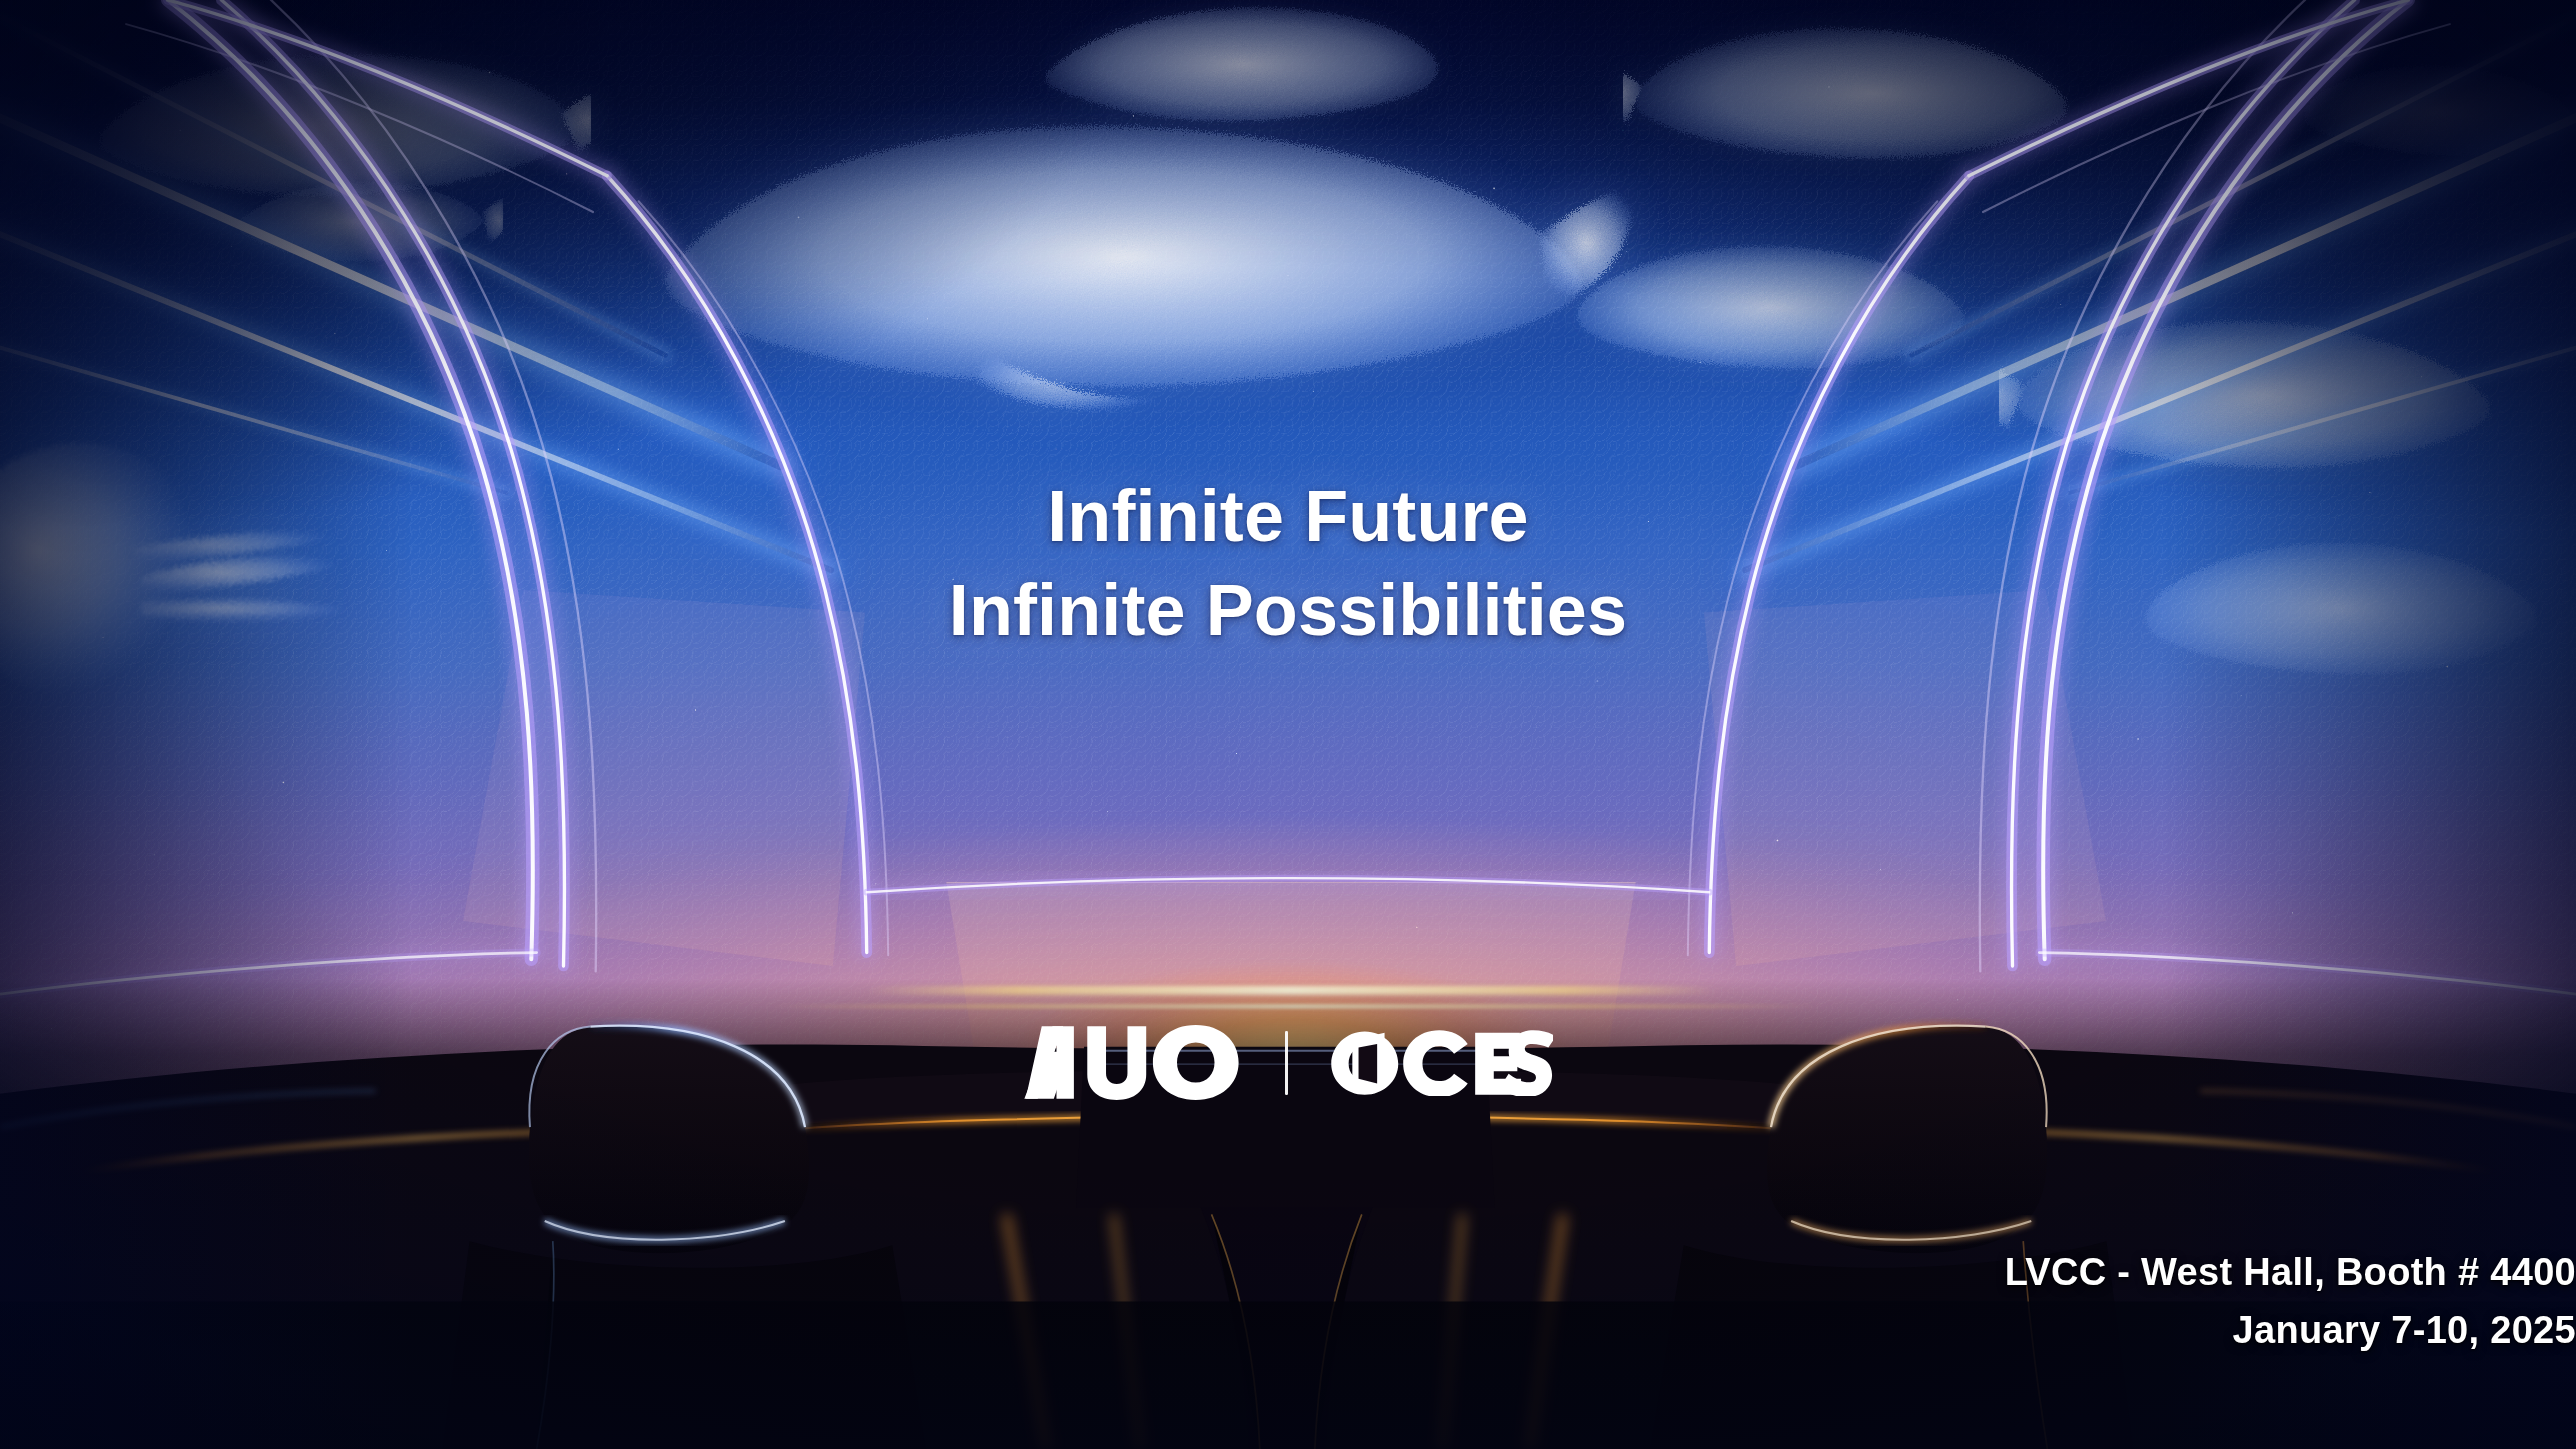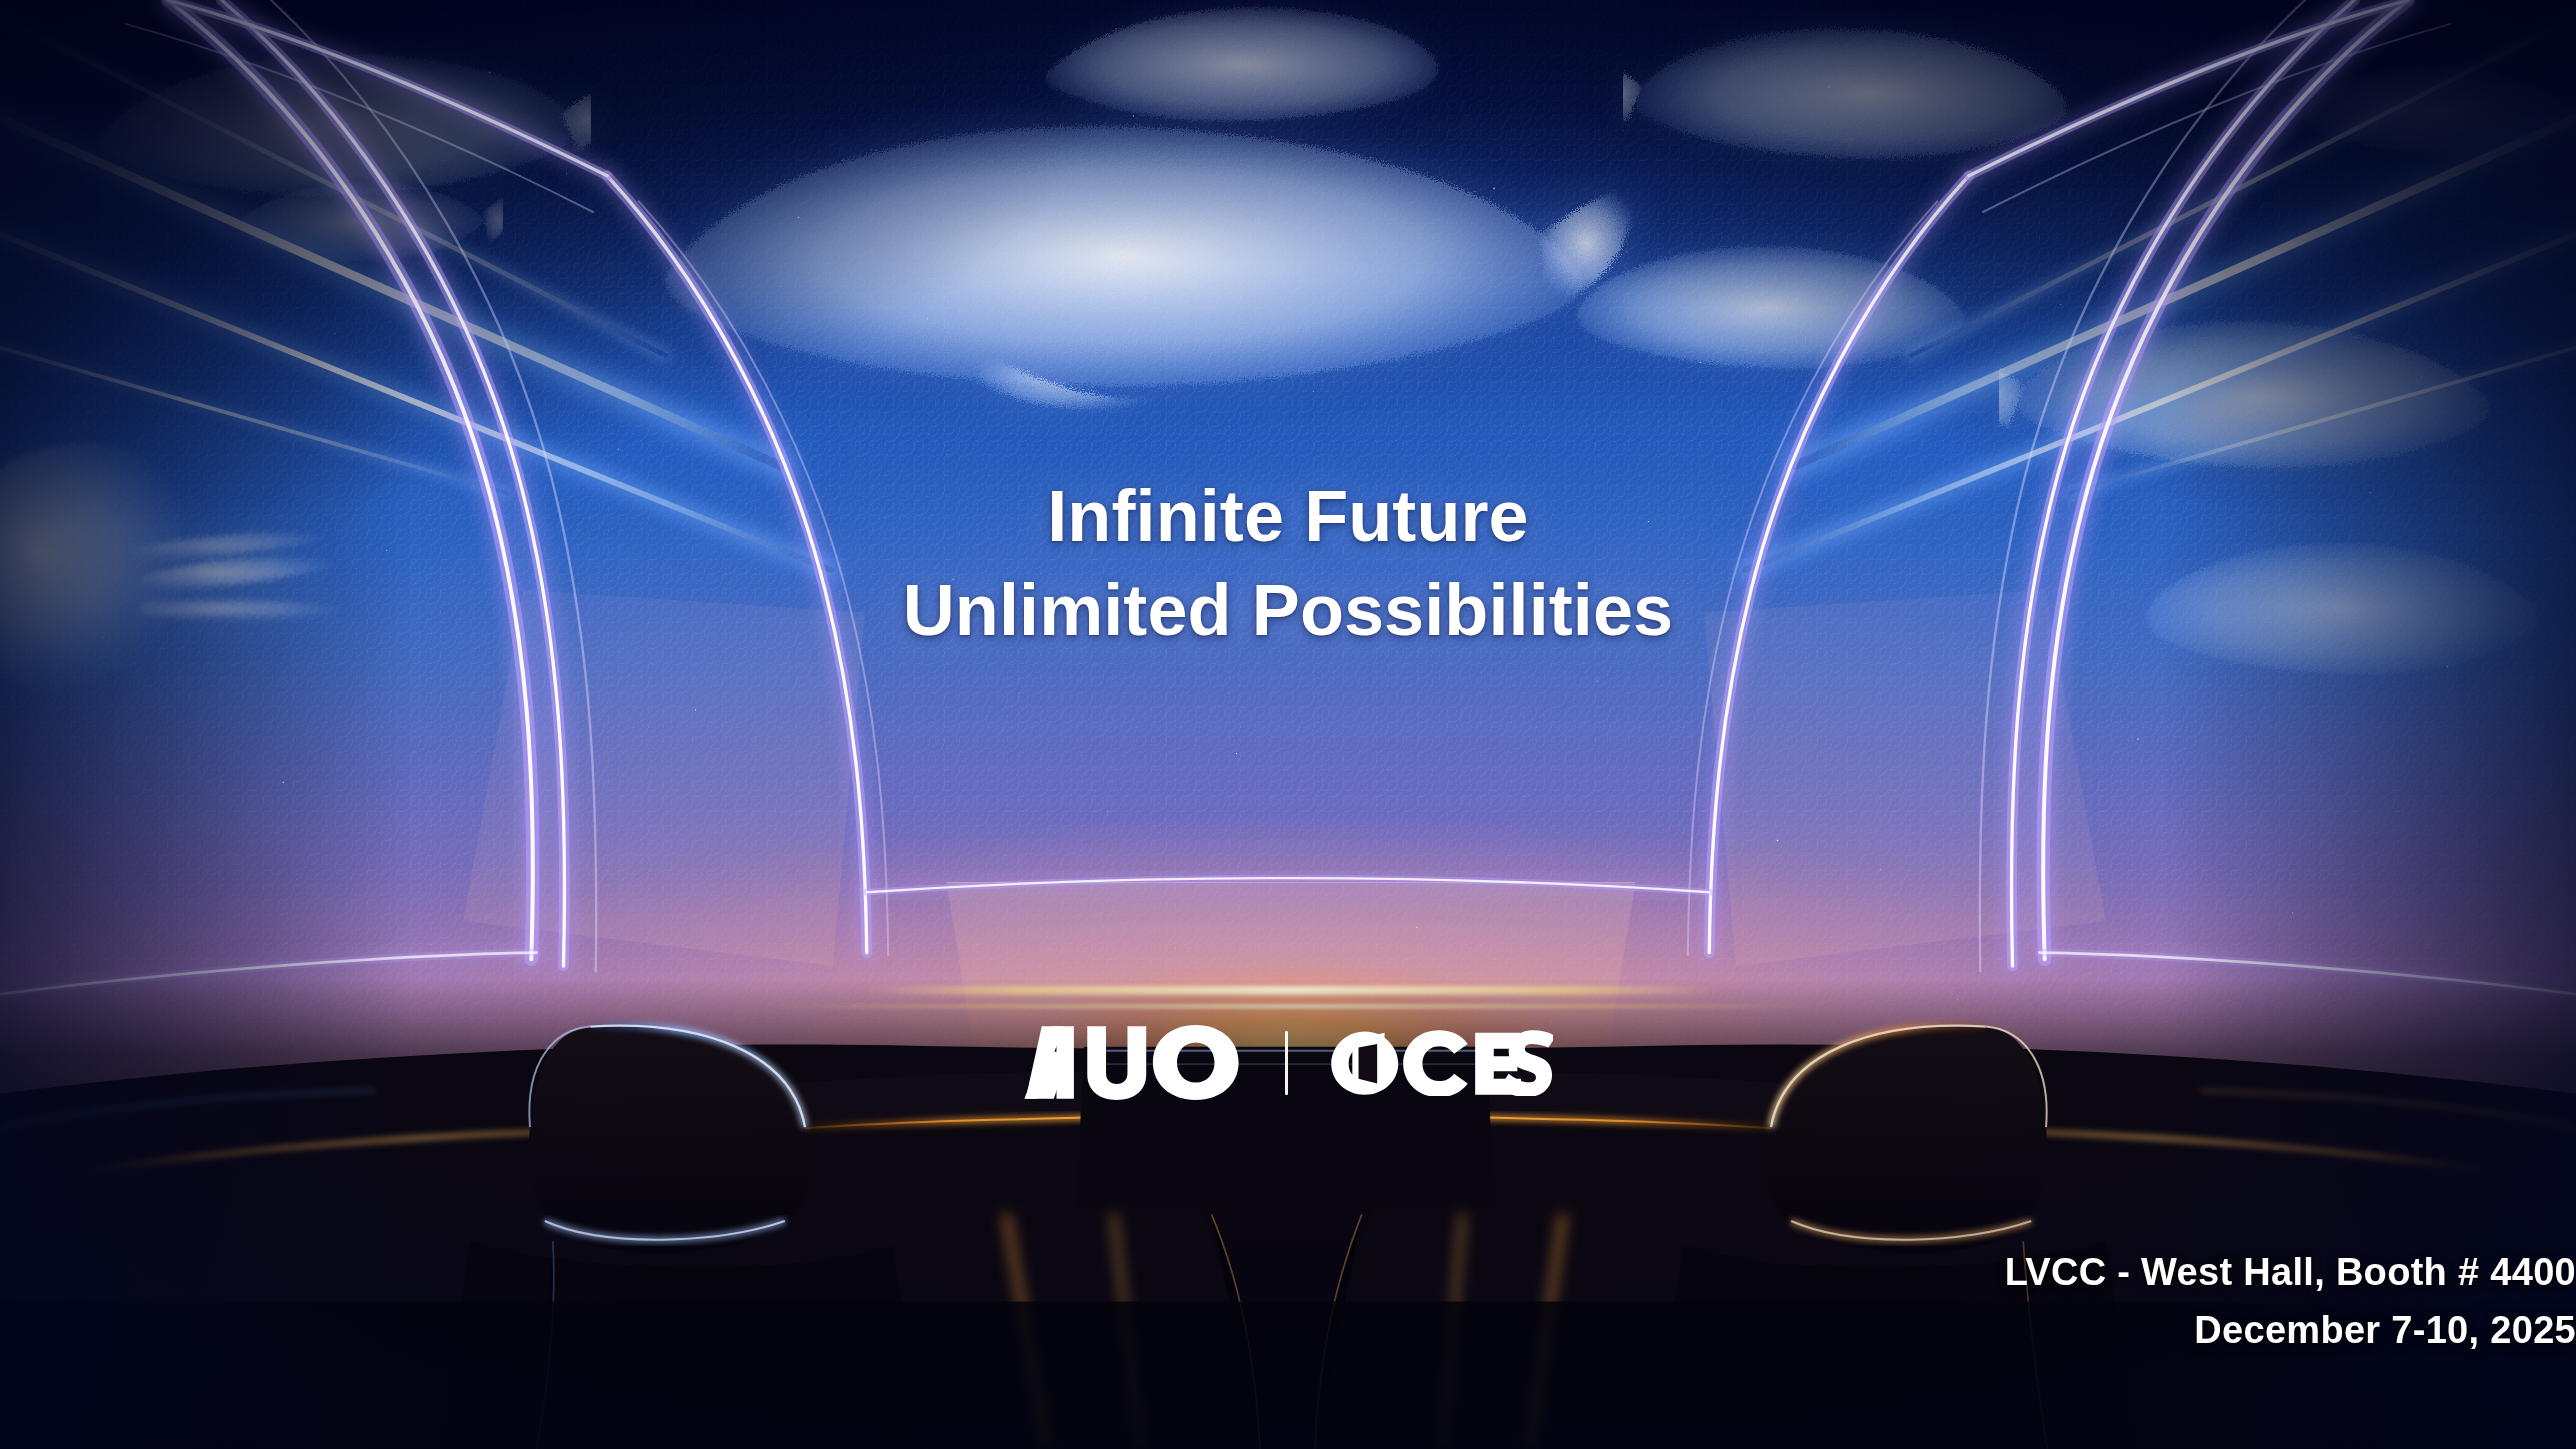--- a/index.html
+++ b/index.html
@@ -685,21 +685,21 @@
       <path d="M3840,300 C3680,268 3480,250 3280,246" stroke="#a8703a" stroke-width="5" fill="none" opacity=".45" filter="url(#blurlite)"></path>
 
       <rect x="0" y="560" width="3840" height="220" fill="#040207" opacity=".85"></rect>
     </svg>
   </div>
 
   <div class="layer" id="sky-vignette"></div>
 
   <div id="headline">
     <span class="hl">Infinite Future</span>
-    <span class="hl">Unlimited Possibilities</span>
+    <span class="hl">Infinite Possibilities</span>
   </div>
 
   <div id="logo-row">
 
     <svg id="auo-logo" viewBox="0 0 330 112" aria-label="AUO">
       <g fill="#ffffff">
 
         <path d="M4,110 L46,110 L60,70 L60,110 L60,110 L60,2 L28,2 Z M60,2 L60,40 L47,40 Z"></path>
         <path d="M2,110 L44,2 L76,2 L76,110 L50,110 L50,82 L30,82 L22,110 Z M50,30 L38,62 L50,62 Z"></path>
 
@@ -730,17 +730,17 @@
         <path d="M352,30 C344,26 334,24 326,24 C318,24 314,27 314,32 C314,46 358,38 358,74
                  C358,94 342,110 316,110 C300,110 284,104 274,94 L288,72 C298,80 310,86 320,86
                  C328,86 332,83 332,78 C332,63 288,72 288,36 C288,16 304,2 328,2 C342,2 356,6 364,12 Z"></path>
       </g>
       <text x="346" y="26" font-family="Liberation Sans, sans-serif" font-size="22" font-weight="700" fill="#ffffff">™</text>
     </svg>
   </div>
 
   <div id="footer">
     <span class="ft">LVCC - West Hall, Booth # 4400</span>
-    <span class="ft">December 7-10, 2025</span>
+    <span class="ft">January 7-10, 2025</span>
   </div>
 
 </div>
 
 
 </body></html>

